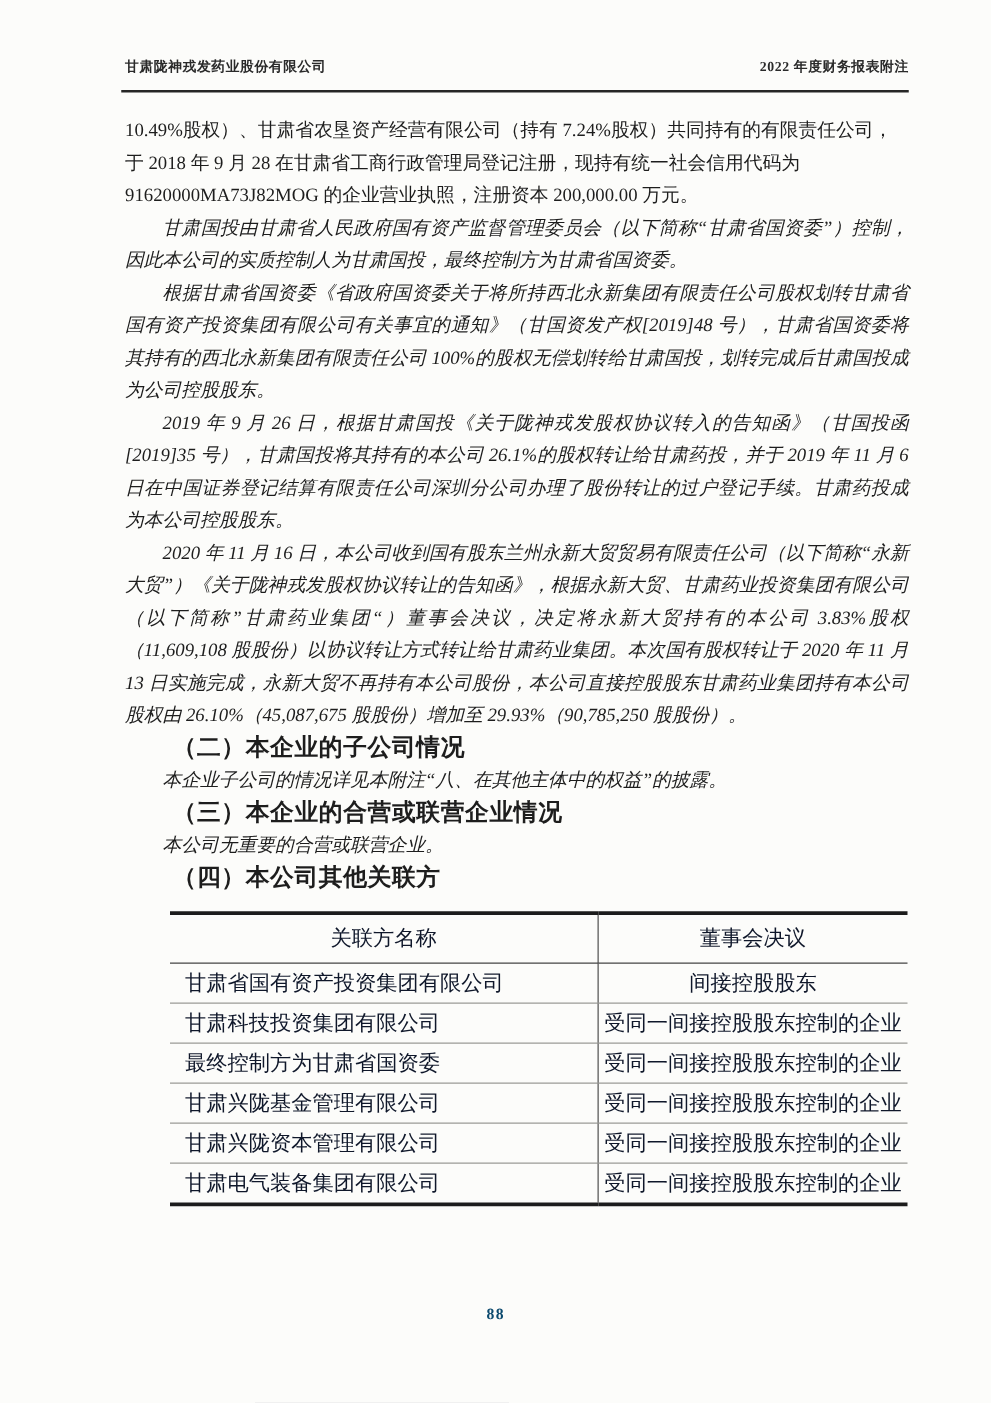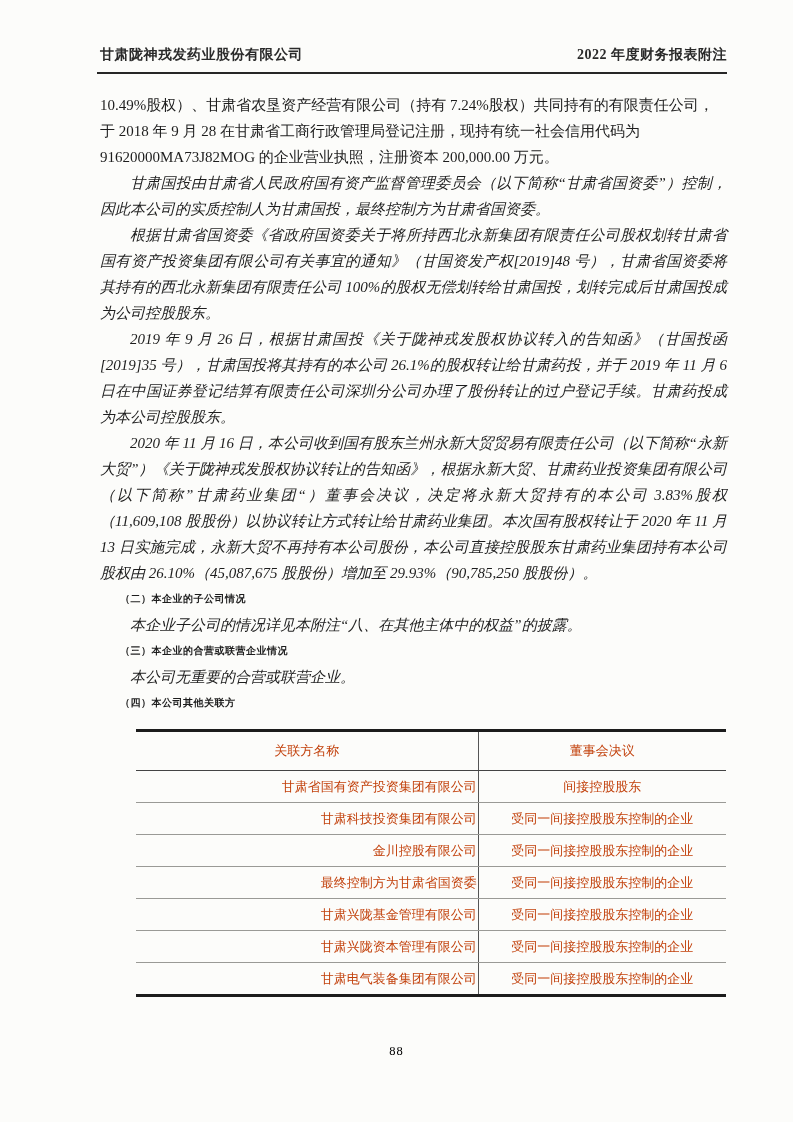--- a/index.html
+++ b/index.html
@@ -19,21 +19,21 @@
   }
   
   .page-header {
     position: absolute;
     top: 46px;
     left: 100px;
     width: 627px;
     display: flex;
     justify-content: space-between;
     align-items: center;
-    font-size: 14px;
+    font-size: 11px;
     letter-spacing: 0.5px;
     color: #2a2a2a;
     font-weight: 600;
   }
   .header-rule {
     position: absolute;
     top: 72px;
     left: 97px;
     width: 630px;
     border-top: 2px solid #262626;
@@ -51,64 +51,65 @@
   .content p { margin: 0; }
   .p-plain {
     white-space: pre-line;
     text-align: left;
   }
   .p-indent { text-indent: 2em; font-style: italic; }
   .p-heading {
     text-indent: 2em;
     font-weight: bold;
     font-family: "Liberation Sans", "DejaVu Sans", sans-serif;
-    font-size: 10px;
+    font-size: 19px;
     letter-spacing: 0.5px;
   }
   
   .rp-table {
     margin: 13px 0 0 36px;
     width: 590px;
     border-collapse: collapse;
     table-layout: fixed;
-    font-size: 13px;
-    color: #c2410c;
+    font-size: 17px;
+    color: #0f172a;
   }
   .rp-table col.c-name { width: 58%; }
   .rp-table col.c-rel  { width: 42%; }
   .rp-table thead th {
     font-weight: normal;
     text-align: center;
     height: 36px;
     border-top: 3px solid #1c1c1c;
     border-bottom: 1.5px solid #444;
     vertical-align: middle;
   }
   .rp-table tbody td {
     height: 29px;
     vertical-align: middle;
     border-bottom: 1px solid #9a9a96;
   }
   .rp-table tbody tr:last-child td {
     border-bottom: 3px solid #1c1c1c;
   }
-  .rp-table .cell-name { text-align: right; padding-left: 12px; font-family: Liberation Serif, serif; }
+  .rp-table .cell-name { text-align: left; padding-left: 12px; font-family: Liberation Serif, serif; }
   .rp-table .cell-rel  { text-align: center; }
   .rp-table th:first-child,
   .rp-table td:first-child { border-right: 1px solid #555; }
   
   .page-number {
     position: absolute;
     top: 1044px;
     left: 0;
     width: 100%;
     text-align: center;
     font-size: 12.5px;
-    color: #000000;
+    color: #0c4a6e;
     letter-spacing: 1px;
+    font-weight: bold;
   }
 </style>
 </head>
 <body>
 
 <div class="page">
 
   <div class="page-header">
     <span>甘肃陇神戎发药业股份有限公司</span>
     <span>2022 年度财务报表附注</span>
@@ -143,24 +144,20 @@
       <tbody>
         <tr>
           <td class="cell-name">甘肃省国有资产投资集团有限公司</td>
           <td class="cell-rel">间接控股股东</td>
         </tr>
         <tr>
           <td class="cell-name">甘肃科技投资集团有限公司</td>
           <td class="cell-rel">受同一间接控股股东控制的企业</td>
         </tr>
         <tr>
-          <td class="cell-name">金川控股有限公司</td>
-          <td class="cell-rel">受同一间接控股股东控制的企业</td>
-        </tr>
-        <tr>
           <td class="cell-name">最终控制方为甘肃省国资委</td>
           <td class="cell-rel">受同一间接控股股东控制的企业</td>
         </tr>
         <tr>
           <td class="cell-name">甘肃兴陇基金管理有限公司</td>
           <td class="cell-rel">受同一间接控股股东控制的企业</td>
         </tr>
         <tr>
           <td class="cell-name">甘肃兴陇资本管理有限公司</td>
           <td class="cell-rel">受同一间接控股股东控制的企业</td>

